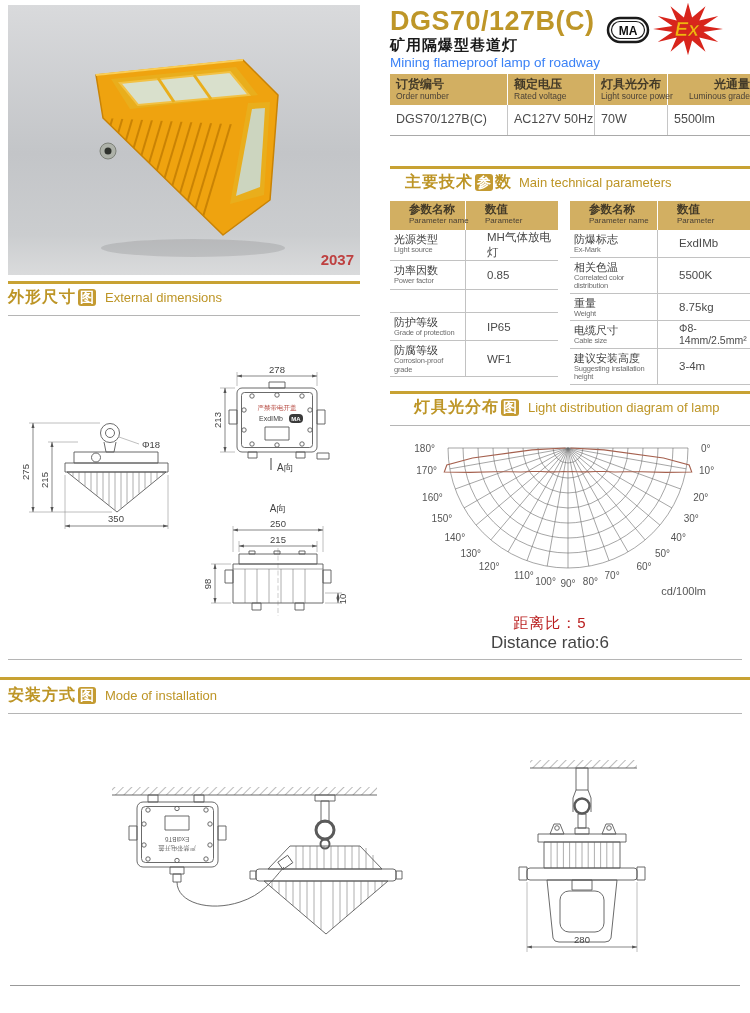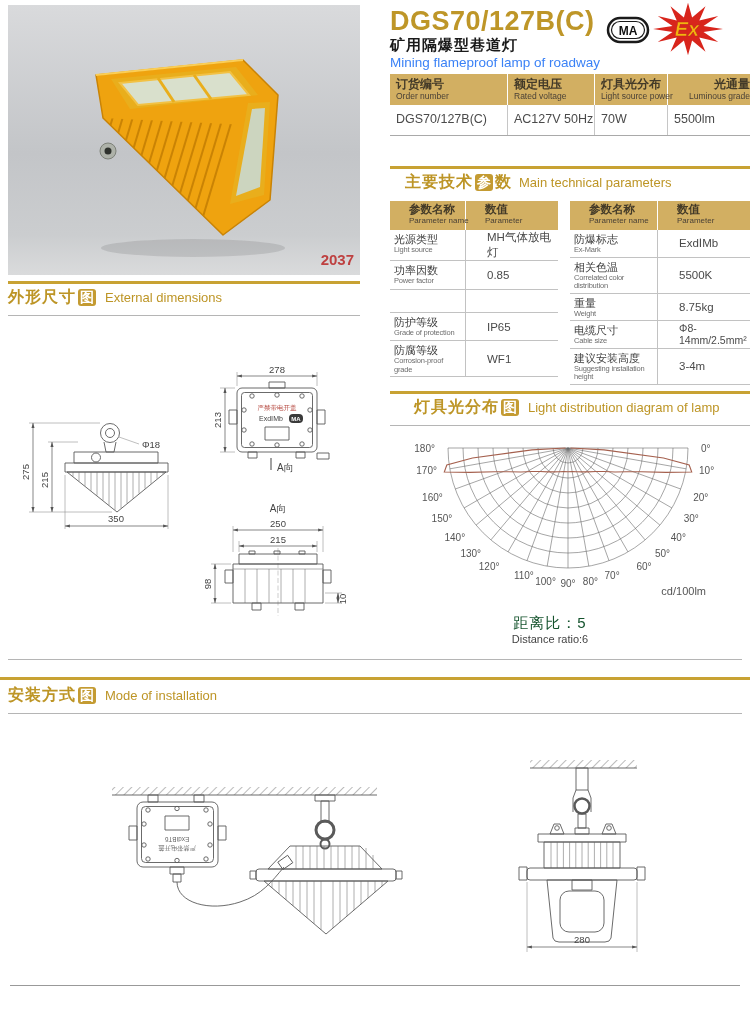--- a/index.html
+++ b/index.html
@@ -36,22 +36,22 @@
   .ptable .prow{display:flex;border-bottom:1px solid #C2C2C2;}
   .ptable .lbl{padding:3px 2px 2px 4px;box-sizing:border-box;border-right:1px solid #C2C2C2;}
   .ptable .lbl .cn{display:block;font-size:11px;color:#3f3f3f;line-height:13px;}
   .ptable .lbl .en{display:block;font-size:7.5px;color:#6e6e6e;line-height:8.5px;letter-spacing:-0.2px;}
   .ptable .val{flex:1;font-size:11.5px;color:#4a4a4a;display:flex;align-items:center;padding-left:5px;margin-left:16px;}
   .pleft{width:168px;}  .pleft .lbl,.pleft .hname{width:76px;}
   .pright{width:180px;} .pright .lbl,.pright .hname{width:88px;}
   .h22{min-height:22px;} .h23{min-height:23px;} .h25{min-height:25px;} .h27{min-height:27px;}
   .h28{min-height:28px;} .h32{min-height:32px;} .h34{min-height:34px;}
   
-  .ratio-cn{font-size:15px;color:#14532d;letter-spacing:1px;}
-  .ratio-en{font-size:11px;color:#444;}
+  .ratio-cn{font-size:15px;color:#b91c1c;letter-spacing:1px;}
+  .ratio-en{font-size:17px;color:#444;}
   
   .draw{fill:none;stroke:#5a5a5a;stroke-width:0.9;stroke-linejoin:round;}
   .fin{stroke:#6a6a6a;stroke-width:0.55;}
   .ext{stroke:#8a8a8a;stroke-width:0.55;}
   .dimA{stroke:#555;stroke-width:0.7;fill:none;marker-start:url(#asA);marker-end:url(#aeA);}
   .dimB{stroke:#555;stroke-width:0.7;fill:none;marker-start:url(#asB);marker-end:url(#aeB);}
   .dimtxt{font-size:9.5px;fill:#444;}
   .viewtxt{font-size:10px;fill:#444;}
   .grid{fill:none;stroke:#6a6a6a;stroke-width:0.6;}
   .tick{font-size:10px;fill:#555;}

